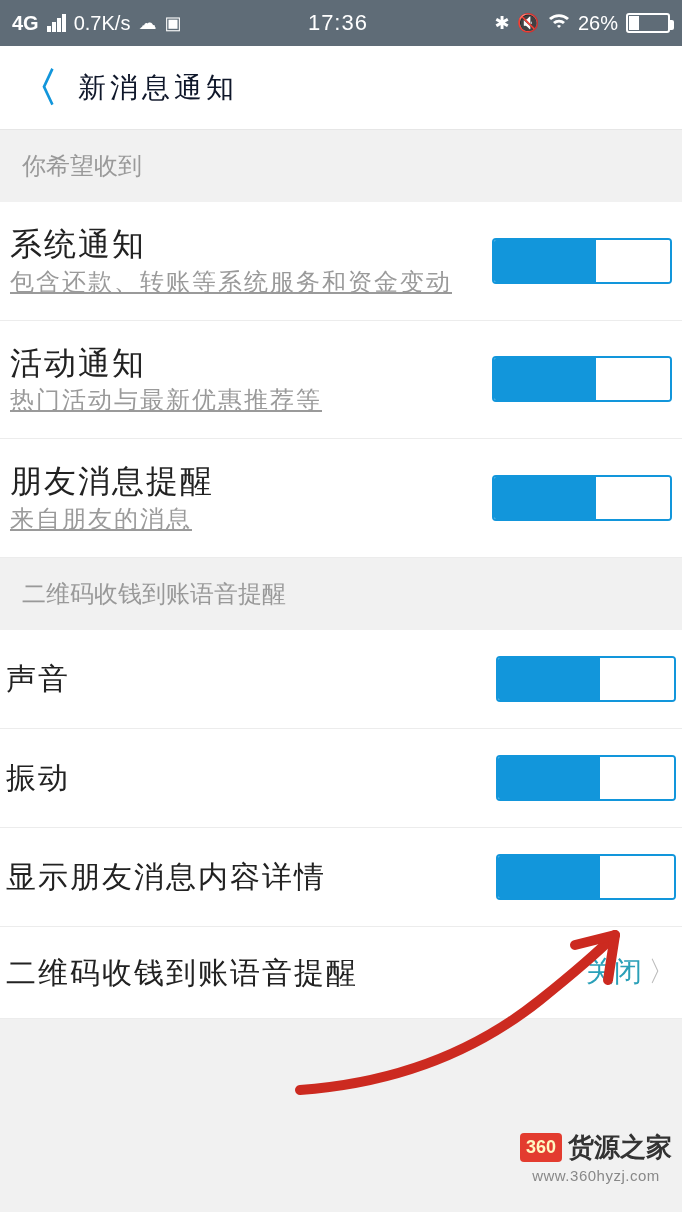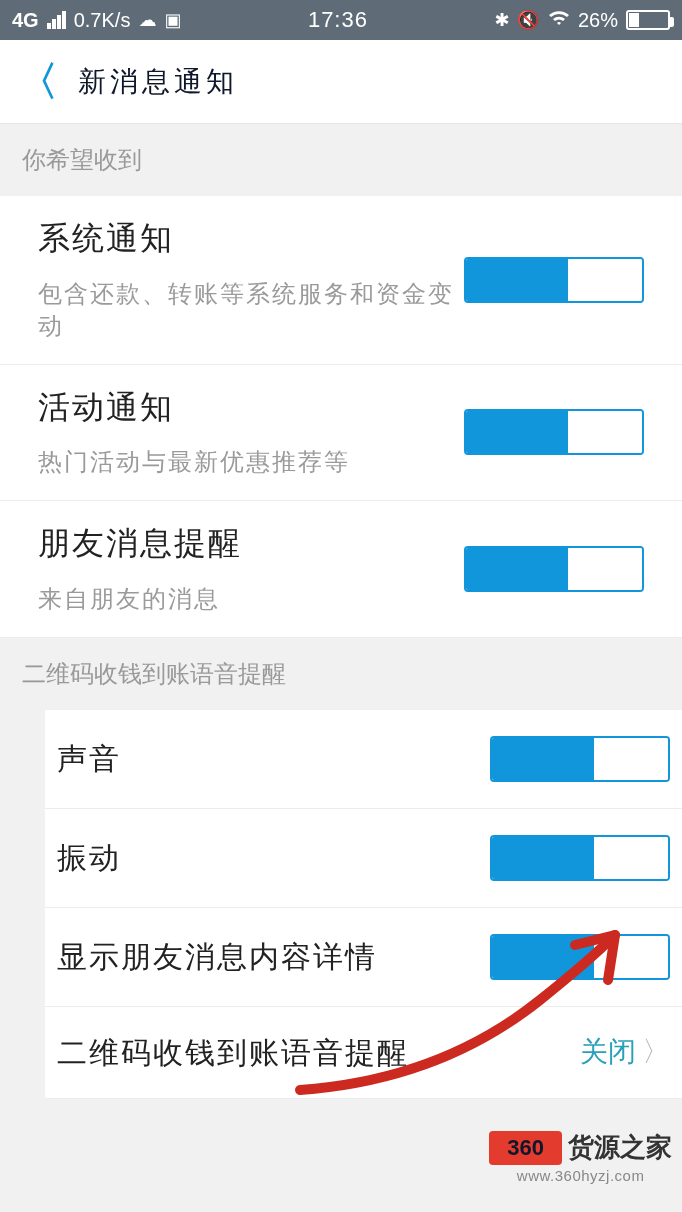--- a/index.html
+++ b/index.html
@@ -6,21 +6,21 @@
   html, body { width: 682px; height: 1212px; overflow: hidden; }
   body {
     font-family: "KaiTi", "STKaiti", "楷体", serif;
     background: #f1f1f1;
     color: #333;
     position: relative;
   }
 
   
   .status-bar {
-    height: 40px;
+    height: 46px;
     background: #5f6c77;
     color: #fff;
     display: flex;
     align-items: center;
     padding: 0 12px;
     font-family: Arial, sans-serif;
     font-size: 20px;
   }
   .status-left { display: flex; align-items: center; gap: 8px; }
   .status-center { flex: 1; text-align: center; font-size: 22px; letter-spacing: 1px; }
@@ -61,29 +61,29 @@
   
   .section-header {
     padding: 20px 22px 20px;
     color:#999; font-size:24px;
     background:#f1f1f1;
   }
 
   
   .row {
     background:#fff;
-    padding: 22px 38px;
+    padding: 22px 10px;
     display:flex; align-items:center;
     border-bottom:1px solid #ececec;
   }
   .row-main { flex:1; }
   .row-title { font-size:32px; color:#222; letter-spacing:2px; line-height:1.3; }
-  .row-sub { font-size:24px; color:#9a9a9a; margin-top:18px; letter-spacing:2px; }
+  .row-sub { font-size:24px; color:#9a9a9a; margin-top:0; letter-spacing:2px;text-decoration:underline; }
   .row.compact .row-title { font-size:30px; }
-  .row.compact { padding:26px 12px;margin-left:45px; }
+  .row.compact { padding:26px 6px; }
 
   
   .toggle {
     width:180px; height:46px; border:2px solid #1296db; border-radius:4px;
     display:flex; overflow:hidden; flex-shrink:0;
   }
   .toggle .on { background:#1296db; flex:0 0 58%; }
   .toggle .off { background:#fff; flex:1; }
 
   
@@ -97,22 +97,22 @@
   }
 
   
   .watermark {
     position:absolute; right:10px; bottom:28px;
     display:flex; flex-direction:column; align-items:center;
     font-family: "Microsoft YaHei", Arial, sans-serif;
   }
   .wm-top { display:flex; align-items:center; gap:6px; }
   .wm-badge {
-    background:#e33c2f; color:#0f172a; font-weight:bold;
-    font-size:22px; padding:4px 18px; border-radius:4px;
+    background:#e33c2f; color:#fef9c3; font-weight:bold;
+    font-size:18px; padding:4px 6px; border-radius:4px;
     font-family: Arial, sans-serif;
   }
   .wm-text { font-size:26px; color:#333; font-weight:bold; }
   .wm-url { font-size:15px; color:#888; margin-top:2px; letter-spacing:0.5px; }
 </style>
 </head>
 <body>
 
 <div class="status-bar">
   <div class="status-left">

